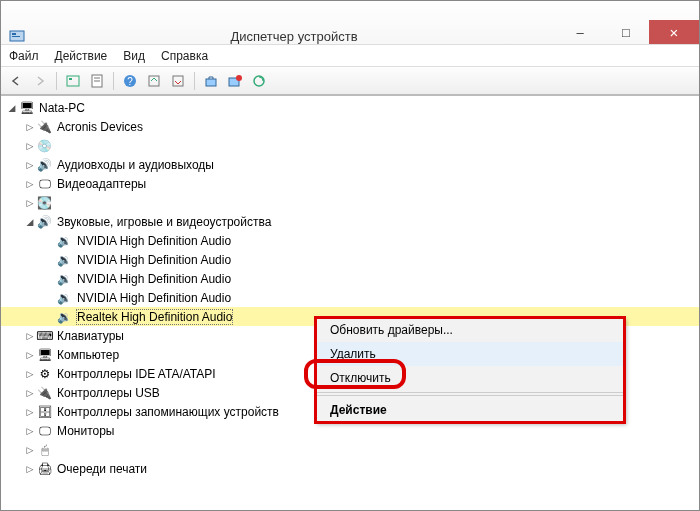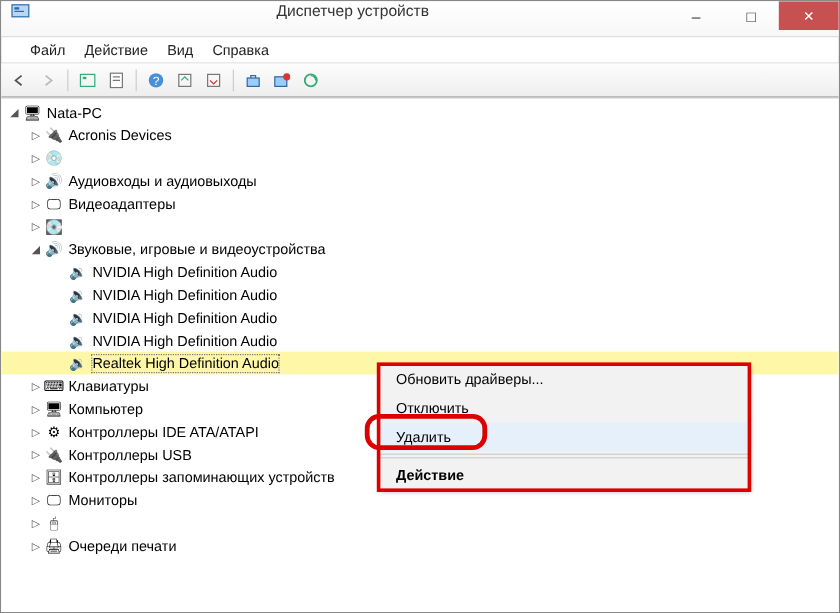--- a/index.html
+++ b/index.html
@@ -1,23 +1,23 @@
 <!DOCTYPE html>
 <html><head>
 <meta charset="utf-8">
 <style>
   * { box-sizing: border-box; margin: 0; padding: 0; }
   body { font-family: "Segoe UI", Tahoma, sans-serif; font-size: 12px; background: #fff; width: 700px; height: 511px; overflow: hidden; position: relative; border: 1px solid #888; }
-  .titlebar { height: 30px; background: linear-gradient(#fff,#f7f7f7); display: flex; align-items: flex-start; border-bottom: 1px solid #ddd; }
+  .titlebar { height: 44px; background: linear-gradient(#fff,#f7f7f7); display: flex; align-items: flex-end; border-bottom: 1px solid #ddd; }
   .titlebar .icon { width: 16px; height: 16px; margin: 0 6px 0 8px; }
   .titlebar .title { flex: 1; text-align: center; font-size: 13px; color: #333; }
   .winbtns { display: flex; }
   .winbtn { width: 46px; height: 24px; display: flex; align-items: center; justify-content: center; font-family: Arial; font-size: 13px; color: #333; }
   .winbtn.close { background: #c75050; color: #fff; width: 50px; font-size: 15px; }
-  .menubar { height: 22px; display: flex; align-items: center; border-bottom: 1px solid #ddd; padding-left: 16px; }
+  .menubar { height: 22px; display: flex; align-items: center; border-bottom: 1px solid #ddd; padding-left: 0; }
   .menuitem { padding: 2px 8px; font-size: 12px; color: #222; }
   .toolbar { height: 28px; display: flex; align-items: center; border-bottom: 1px solid #bbb; background: linear-gradient(#fdfdfd,#eee); padding-left: 4px; gap: 2px; }
   .tbtn { width: 22px; height: 22px; display: flex; align-items: center; justify-content: center; }
   .tsep { width: 1px; height: 18px; background: #ccc; margin: 0 3px; }
   .tree-outer-container { position: relative; height: 429px; }
   .tree-container { position: absolute; inset: 0; overflow-y: scroll; border-top: 1px solid #bbb; background: #fff; padding: 2px 0; }
   .tree-row { display: flex; align-items: center; height: 19px; font-size: 12px; color: #000; white-space: nowrap; }
   .tree-row .expander { width: 14px; display: flex; justify-content: center; color: #555; font-size: 9px; }
   .tree-row .ticon { width: 16px; height: 16px; margin-right: 4px; display:flex; align-items:center; justify-content:center; }
   .tree-row.selected { background: #fff7a8; }
@@ -220,21 +220,21 @@
       </div>
       <div class="tree-row indent1">
         <span class="expander">▷</span>
         <span class="ticon" style="font-size: 12px;">🖨</span>
         <span class="label">Очереди печати</span>
       </div>
     </div>
 
 <div class="ctx-menu">
   <div class="ctx-item">Обновить драйверы...</div>
+  <div class="ctx-item hover">Удалить</div>
   <div class="ctx-item">Отключить</div>
-  <div class="ctx-item hover">Удалить</div>
   <div class="ctx-sep"></div>
   <div class="ctx-sep"></div>
   <div class="ctx-item bold">Действие</div>
 </div>
 
 <div class="red-oval"></div>
 </div>
 
 </body></html>

